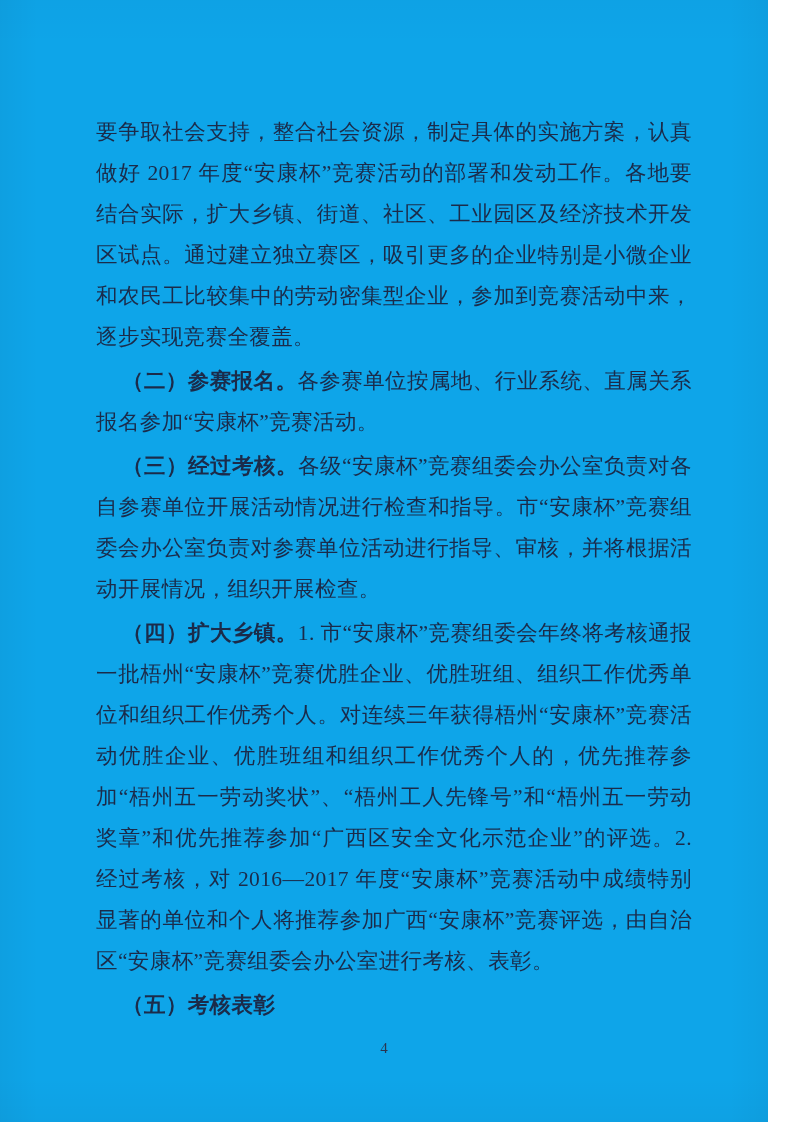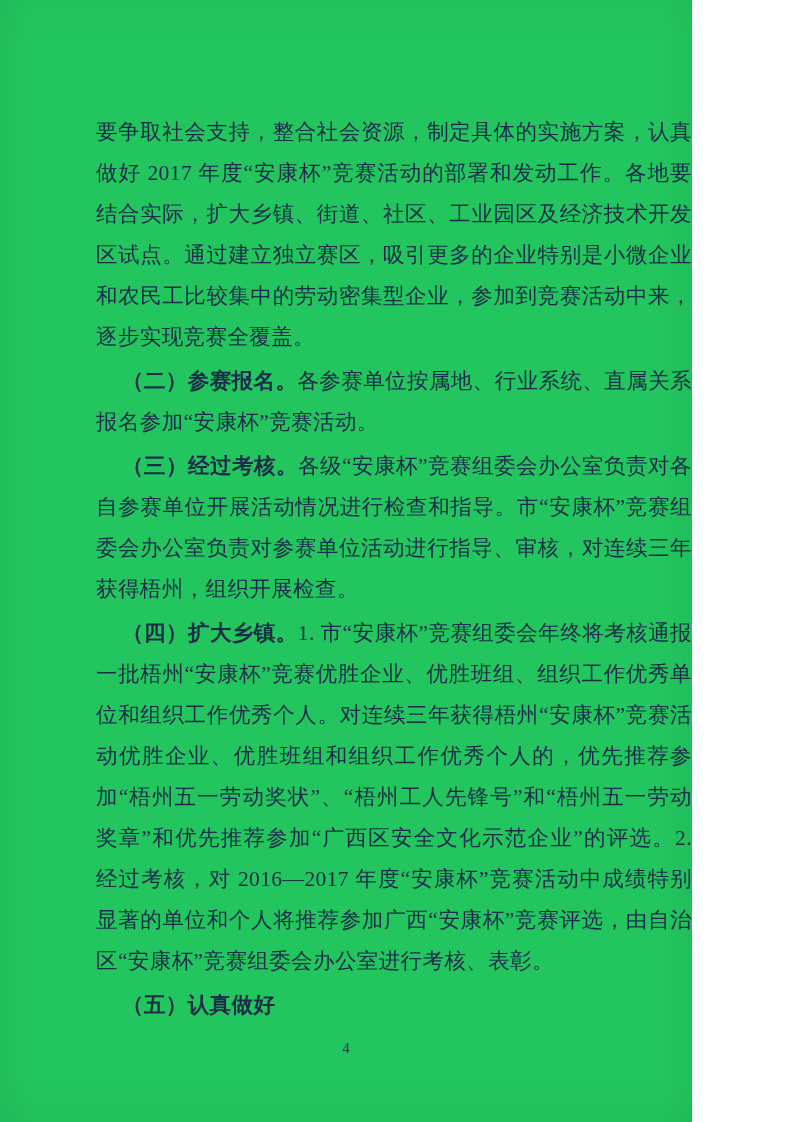--- a/index.html
+++ b/index.html
@@ -8,23 +8,23 @@
   }
   body {
     width: 792px;
     height: 1122px;
     background: #ffffff;
     font-family: "Liberation Serif", serif;
     overflow: hidden;
   }
   .page {
     position: relative;
-    width: 692px;
+    width: 768px;
     height: 1122px;
-    background: #22c55e;
+    background: #0ea5e9;
     box-sizing: border-box;
   }
   
   .page::before {
     content: "";
     position: absolute;
     inset: 0;
     background:
       linear-gradient(to right, rgba(0,0,0,0.035), rgba(0,0,0,0) 5%, rgba(0,0,0,0) 95%, rgba(0,0,0,0.03)),
       linear-gradient(to bottom, rgba(0,0,0,0.02), rgba(0,0,0,0) 4%, rgba(0,0,0,0) 96%, rgba(0,0,0,0.025));
@@ -71,27 +71,27 @@
 
     <p class="para">
       <span>要争取社会支持，整合社会资源，制定具体的实施方案，认真做好 2017 年度“安康杯”竞赛活动的部署和发动工作。各地要结合实际，扩大乡镇、街道、社区、工业园区及经济技术开发区试点。通过建立独立赛区，吸引更多的企业特别是小微企业和农民工比较集中的劳动密集型企业，参加到竞赛活动中来，逐步实现竞赛全覆盖。</span>
     </p>
 
     <p class="para indent">
       <span class="bold-head">（二）参赛报名。</span><span>各参赛单位按属地、行业系统、直属关系报名参加“安康杯”竞赛活动。</span>
     </p>
 
     <p class="para indent">
-      <span class="bold-head">（三）经过考核。</span><span>各级“安康杯”竞赛组委会办公室负责对各自参赛单位开展活动情况进行检查和指导。市“安康杯”竞赛组委会办公室负责对参赛单位活动进行指导、审核，对连续三年获得梧州，组织开展检查。</span>
+      <span class="bold-head">（三）经过考核。</span><span>各级“安康杯”竞赛组委会办公室负责对各自参赛单位开展活动情况进行检查和指导。市“安康杯”竞赛组委会办公室负责对参赛单位活动进行指导、审核，并将根据活动开展情况，组织开展检查。</span>
     </p>
 
     <p class="para indent">
       <span class="bold-head">（四）扩大乡镇。</span><span>1. 市“安康杯”竞赛组委会年终将考核通报一批梧州“安康杯”竞赛优胜企业、优胜班组、组织工作优秀单位和组织工作优秀个人。对连续三年获得梧州“安康杯”竞赛活动优胜企业、优胜班组和组织工作优秀个人的，优先推荐参加“梧州五一劳动奖状”、“梧州工人先锋号”和“梧州五一劳动奖章”和优先推荐参加“广西区安全文化示范企业”的评选。2. 经过考核，对 2016—2017 年度“安康杯”竞赛活动中成绩特别显著的单位和个人将推荐参加广西“安康杯”竞赛评选，由自治区“安康杯”竞赛组委会办公室进行考核、表彰。</span>
     </p>
 
     <p class="para indent">
-      <span class="bold-head">（五）认真做好</span><span></span>
+      <span class="bold-head">（五）考核表彰</span><span></span>
     </p>
 
   </div>
 
   <div class="page-number">4</div>
 </div>
 
 </body></html>

